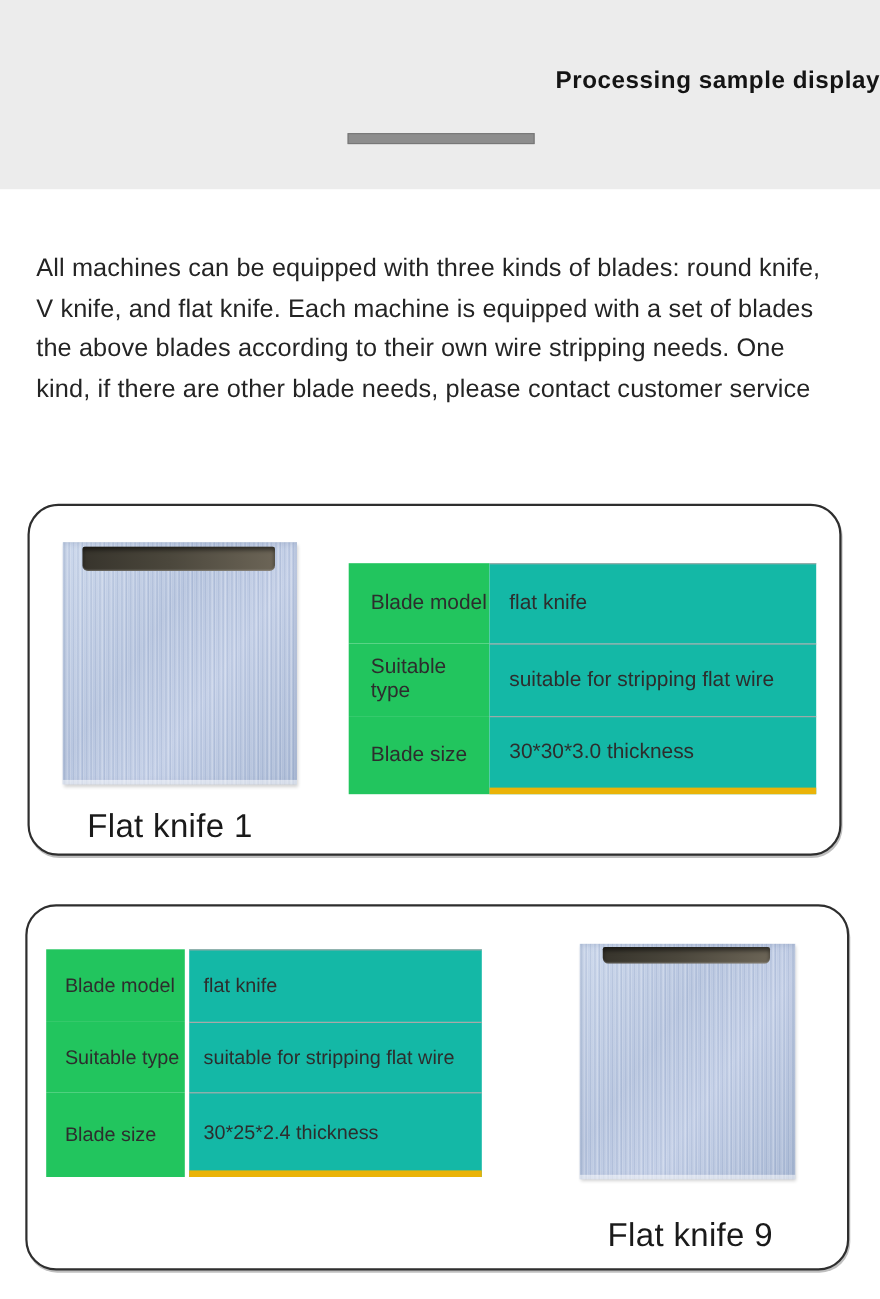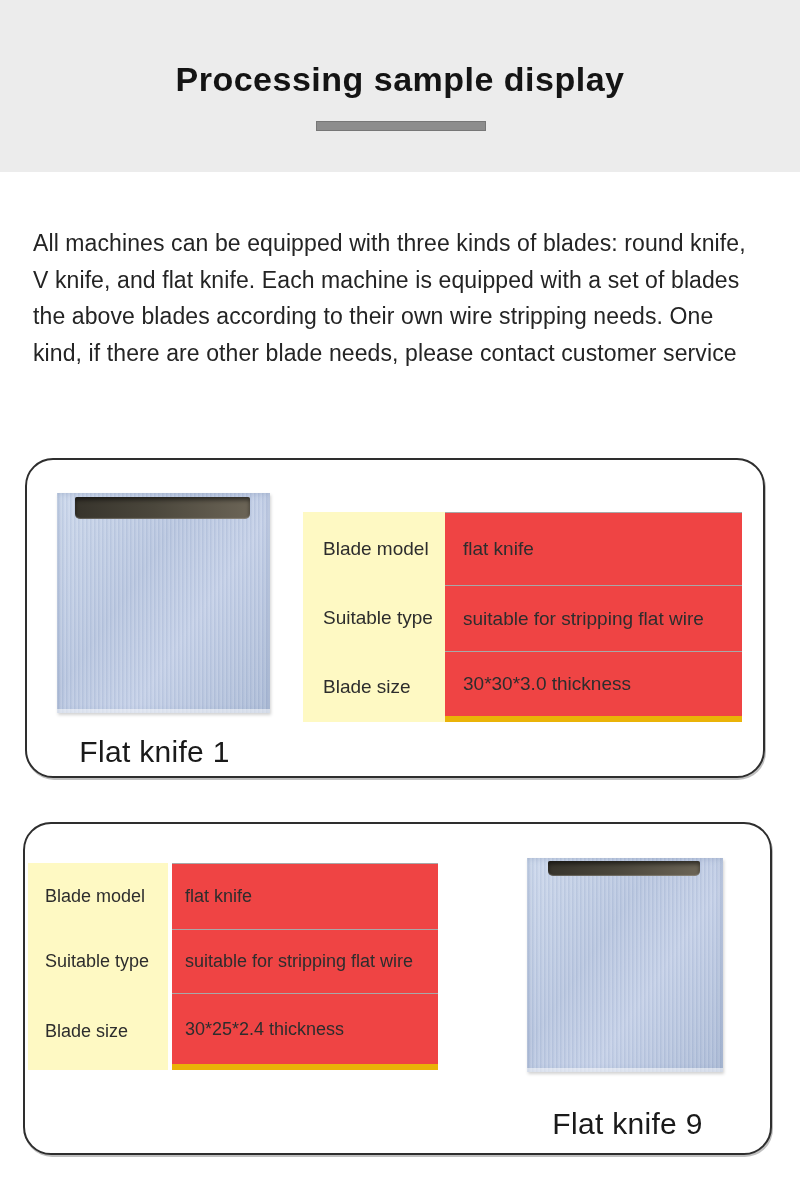--- a/index.html
+++ b/index.html
@@ -5,22 +5,22 @@
   html,body{margin:0;padding:0;background:#ffffff;}
   .page{
     position:relative;width:800px;height:1181px;margin:0 auto;
     background:#ffffff;overflow:hidden;
     font-family:"Liberation Sans","DejaVu Sans",sans-serif;color:#222;
   }
 
   
   .header-band{position:absolute;left:0;top:0;width:800px;height:172px;background:#ececec;}
   .page-title{
-    position:absolute;left:0;top:60px;width:800px;text-align:center;
-    font-size:34px;font-weight:700;color:#141414;letter-spacing:0.5px;
+    position:absolute;left:0;top:60px;width:800px;text-align:right;
+    font-size:22px;font-weight:700;color:#141414;letter-spacing:0.5px;
   }
   .title-underline{
     position:absolute;left:316px;top:121px;width:170px;height:10px;
     background:#8d8d8d;border:1px solid #777;box-sizing:border-box;
   }
 
   
   .intro{position:absolute;left:33px;top:225px;width:745px;}
   .intro-line{
     font-size:23px;line-height:36.5px;color:#242424;white-space:nowrap;
@@ -64,22 +64,22 @@
 
   .photo-caption{
     position:absolute;font-size:30px;color:#1a1a1a;text-align:center;letter-spacing:0.3px;
   }
   .caption1{left:20px;top:275px;width:215px;}
   .caption2{left:500px;top:283px;width:205px;}
 
   
   .spec-table{position:absolute;display:grid;}
   .spec-table .cell{display:flex;align-items:center;box-sizing:border-box;}
-  .label-cell{background:#fef9c3;color:#2d2d2d;}
-  .value-cell{background:#ef4444;color:#2d2d2d;border-top:1px solid #a8a8a8;}
+  .label-cell{background:#22c55e;color:#2d2d2d;margin-left:14px;}
+  .value-cell{background:#14b8a6;color:#2d2d2d;border-top:1px solid #a8a8a8;}
   .value-cell.last{border-bottom:6px solid #eab308;}
 
   .table1{left:276px;top:52px;grid-template-columns:142px 297px;grid-template-rows:73px 66px 71px;font-size:19px;}
   .table1 .label-cell{padding-left:20px;}
   .table1 .value-cell{padding-left:18px;}
 
   .table2{left:3px;top:39px;grid-template-columns:140px 266px;grid-column-gap:4px;grid-template-rows:66px 64px 77px;font-size:18px;}
   .table2 .label-cell{padding-left:17px;}
   .table2 .value-cell{padding-left:13px;}
 </style>

